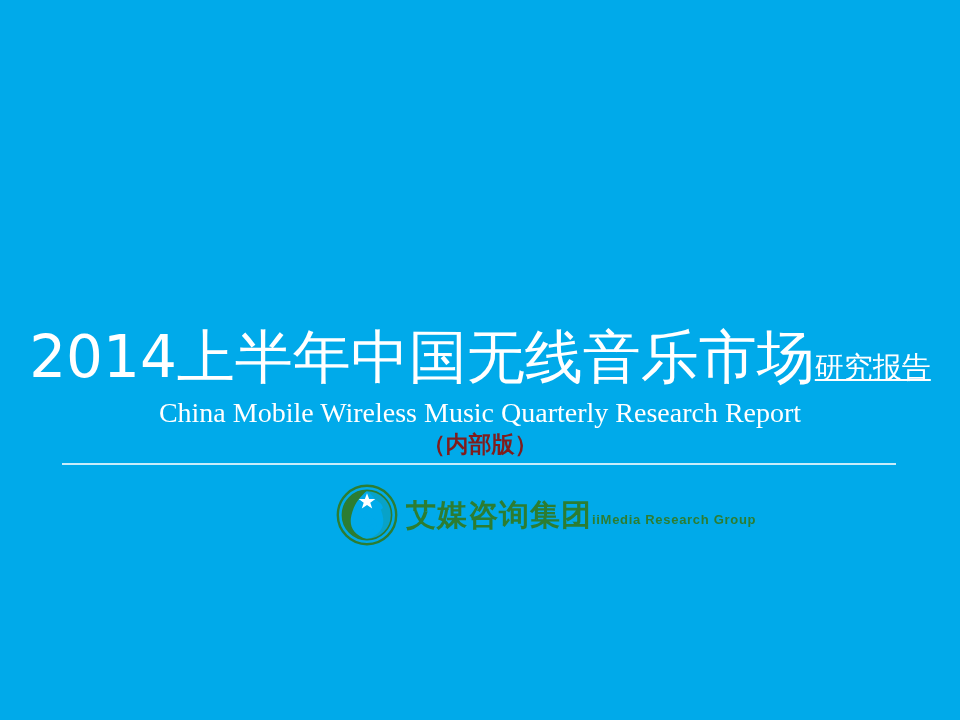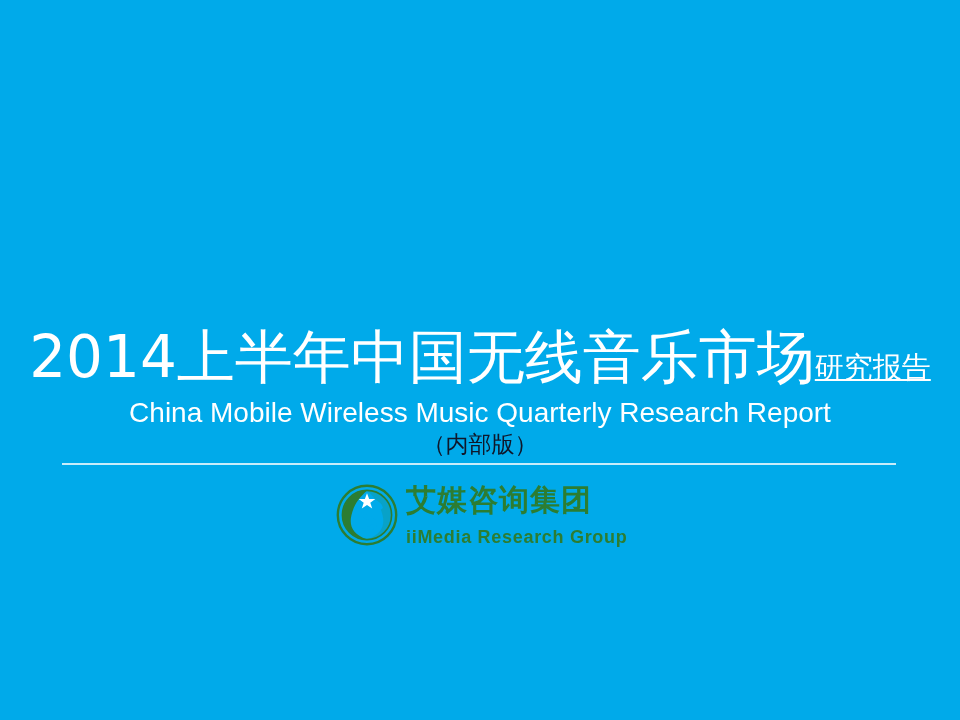--- a/index.html
+++ b/index.html
@@ -53,29 +53,29 @@
     letter-spacing: 0px;
     text-decoration: underline;
   }
 
   .sub-title-en {
     color: #ffffff;
     font-size: 28px;
     line-height: 34px;
     font-weight: 400;
     white-space: nowrap;
-    font-family: Liberation Sans, sans-serif;
+    font-family: Liberation Serif, serif;
     margin-top: 2px;
   }
 
   .sub-title-cn {
-    color: #0f172a;
+    color: #7f1d1d;
     font-size: 23px;
     line-height: 28px;
-    font-weight: 400;
+    font-weight: 700;
     white-space: nowrap;
     font-family: "DejaVu Sans", "Liberation Sans", sans-serif;
   }
 
   
   .divider {
     position: absolute;
     left: 62px;
     top: 463px;
     width: 834px;
@@ -97,38 +97,38 @@
 
   .logo-emblem {
     width: 62px;
     height: 62px;
     flex: 0 0 62px;
   }
 
   .logo-words {
     margin-left: 8px;
     display: flex;
-    flex-direction: column;
+    flex-direction: row;
     justify-content: center;
     line-height: 1;
   }
 
   .logo-cn {
     color: #2c7d32;
     font-size: 30px;
     font-weight: bold;
     letter-spacing: 1px;
     line-height: 32px;
     white-space: nowrap;
     font-family: "DejaVu Sans", "Liberation Sans", sans-serif;
   }
 
   .logo-en {
     color: #2c7d32;
-    font-size: 18px;
+    font-size: 13px;
     font-weight: bold;
     letter-spacing: .7px;
     line-height: 20px;
     white-space: nowrap;
     margin-top: 11px;
     font-family: "Liberation Sans", "DejaVu Sans", sans-serif;
   }
 </style>
 </head>
 <body>

